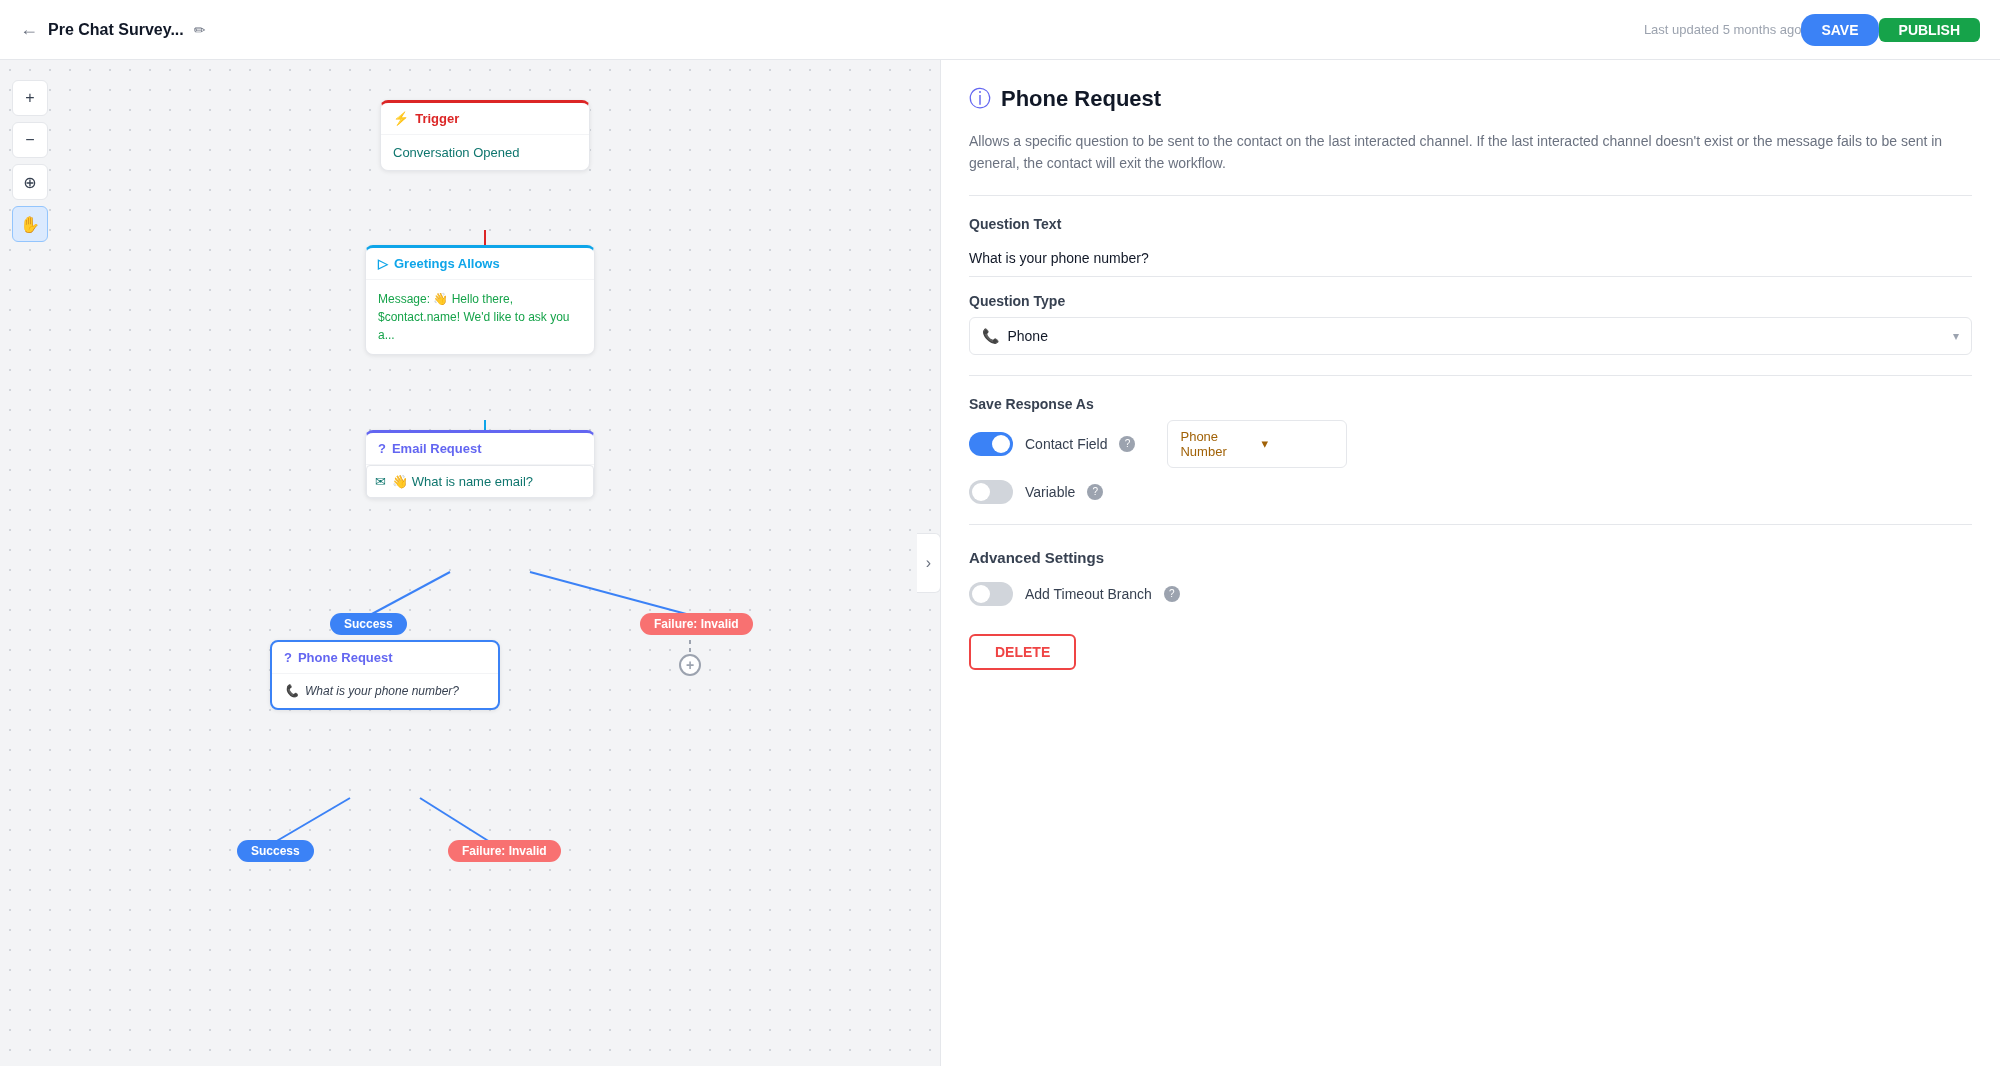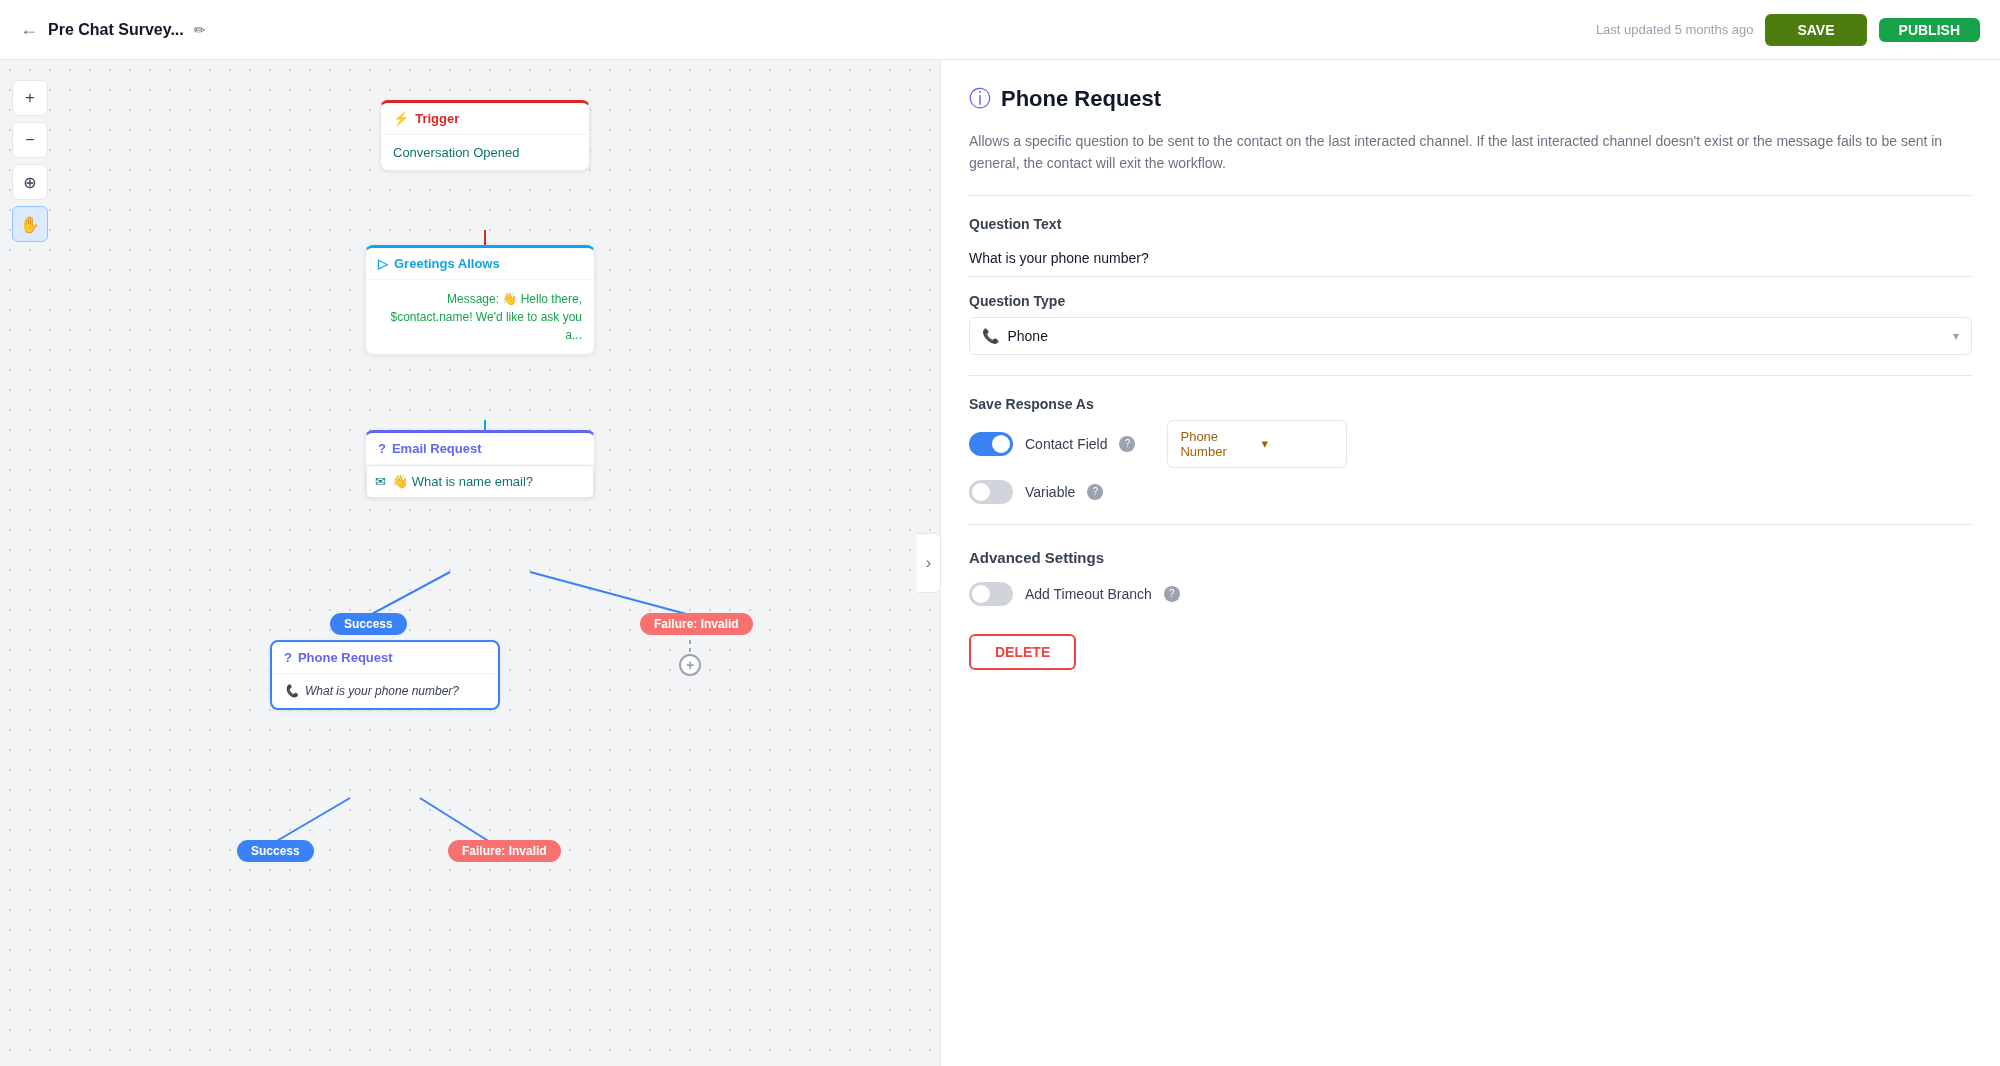--- a/index.html
+++ b/index.html
@@ -9,25 +9,25 @@
     .header {
       position: fixed; top: 0; left: 0; right: 0; height: 60px;
       background: #fff; border-bottom: 1px solid #e5e7eb;
       display: flex; align-items: center; justify-content: space-between;
       padding: 0 20px; z-index: 100;
     }
     .header-left { display: flex; align-items: center; gap: 10px; }
     .back-btn { background: none; border: none; cursor: pointer; font-size: 18px; color: #6b7280; }
     .page-title { font-size: 16px; font-weight: 600; color: #111827; }
     .edit-icon { color: #6b7280; cursor: pointer; font-size: 14px; }
-    .header-right { display: flex; align-items: center; gap: 12px; }
+    .header-right { display: flex; align-items: center; }
     .last-updated { color: #9ca3af; font-size: 13px; }
     .btn-save {
-      background: #4d7c0f; color: #fff; border: none; border-radius: 6px;
-      padding: 8px 32px; font-size: 14px; font-weight: 600; cursor: pointer;
+      background: #3b82f6; color: #fff; border: none; border-radius: 14px;
+      padding: 8px 20px; font-size: 14px; font-weight: 600; cursor: pointer;
     }
     .btn-publish {
       background: #16a34a; color: #fff; border: none; border-radius: 6px;
       padding: 4px 20px; font-size: 14px; font-weight: 600; cursor: pointer;
     }
 
     
     .canvas-area {
       position: fixed; top: 60px; left: 0; right: 1060px; bottom: 0;
       background: #f3f4f6;
@@ -57,21 +57,21 @@
       padding: 8px 12px; border-bottom: 1px solid #f3f4f6;
       display: flex; align-items: center; gap: 6px; font-size: 13px; font-weight: 600;
     }
     .node-body { padding: 10px 12px; font-size: 13px; color: #0f766e; }
 
     .trigger-node { left: 380px; top: 40px; width: 210px; border-top: 3px solid #dc2626; }
     .trigger-node .node-header { color: #dc2626; }
 
     .greetings-node { left: 365px; top: 185px; width: 230px; border-top: 3px solid #0ea5e9; }
     .greetings-node .node-header { color: #0ea5e9; }
-    .greetings-node .node-body { color: #16a34a; font-size: 12px; line-height: 1.5; text-align: right; }
+    .greetings-node .node-body { color: #16a34a; font-size: 12px; line-height: 1.5; }
 
     .email-node { left: 365px; top: 370px; width: 230px; border-top: 3px solid #6366f1; }
     .email-node .node-header { color: #6366f1; }
     .email-node .node-body {
       display: flex; align-items: center; gap: 6px;
       border: 1px solid #e5e7eb; border-radius: 4px; padding: 8px;
     }
 
     .phone-node { left: 270px; top: 580px; width: 230px; border-top: 3px solid #6366f1; border: 2px solid #3b82f6; border-radius: 8px; }
     .phone-node .node-header { color: #6366f1; }

